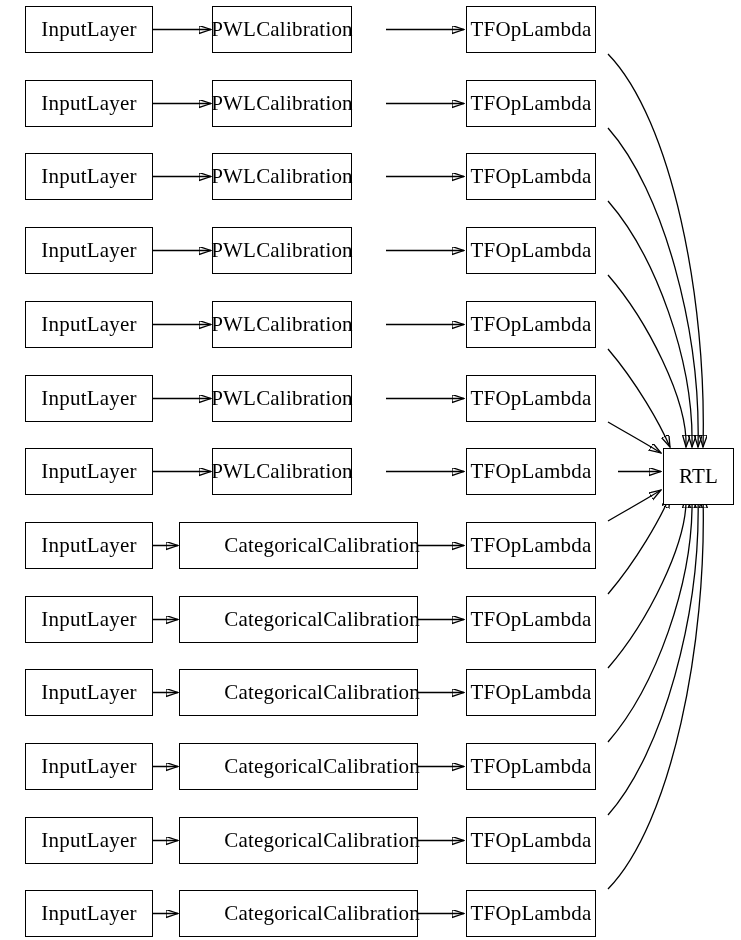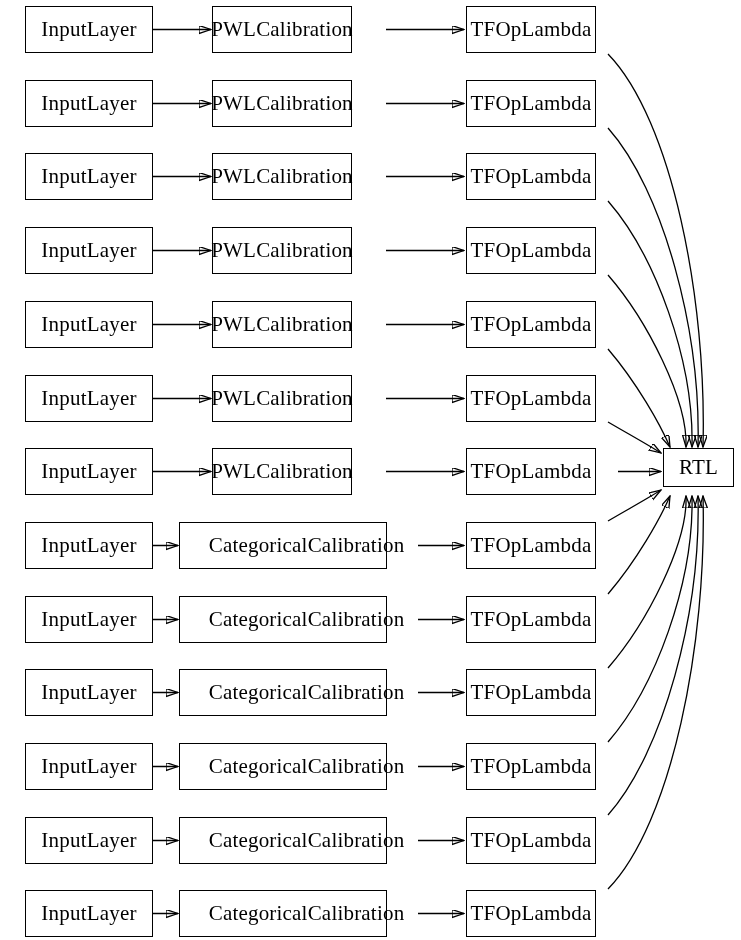--- a/index.html
+++ b/index.html
@@ -30,23 +30,23 @@
     border: 1.5px solid #000000;
     background: #ffffff;
     display: flex;
     align-items: center;
     justify-content: center;
     white-space: nowrap;
     letter-spacing: 0.2px;
   }
   .col-input  { left: 5px;   width: 128px; margin-left: 20px; }
   .col-pwl    { left: 212px; width: 140px; }
-  .col-cat    { left: 179px; width: 208px; padding-left: 47px; }
+  .col-cat    { left: 179px; width: 239px; padding-left: 47px; }
   .col-lambda { left: 466px; width: 130px; }
-  .sink       { left: 663px; top: 448px; width: 71px; height: 39px; }
+  .sink       { left: 663px; top: 448px; width: 71px; height: 57px; }
   .r0  { top: 6px; }   .r1  { top: 80px; }  .r2  { top: 153px; }
   .r3  { top: 227px; } .r4  { top: 301px; } .r5  { top: 375px; }
   .r6  { top: 448px; } .r7  { top: 522px; } .r8  { top: 596px; }
   .r9  { top: 669px; } .r10 { top: 743px; } .r11 { top: 817px; }
   .r12 { top: 890px; }
 </style>
 </head>
 <body>
 
 <div class="canvas">

